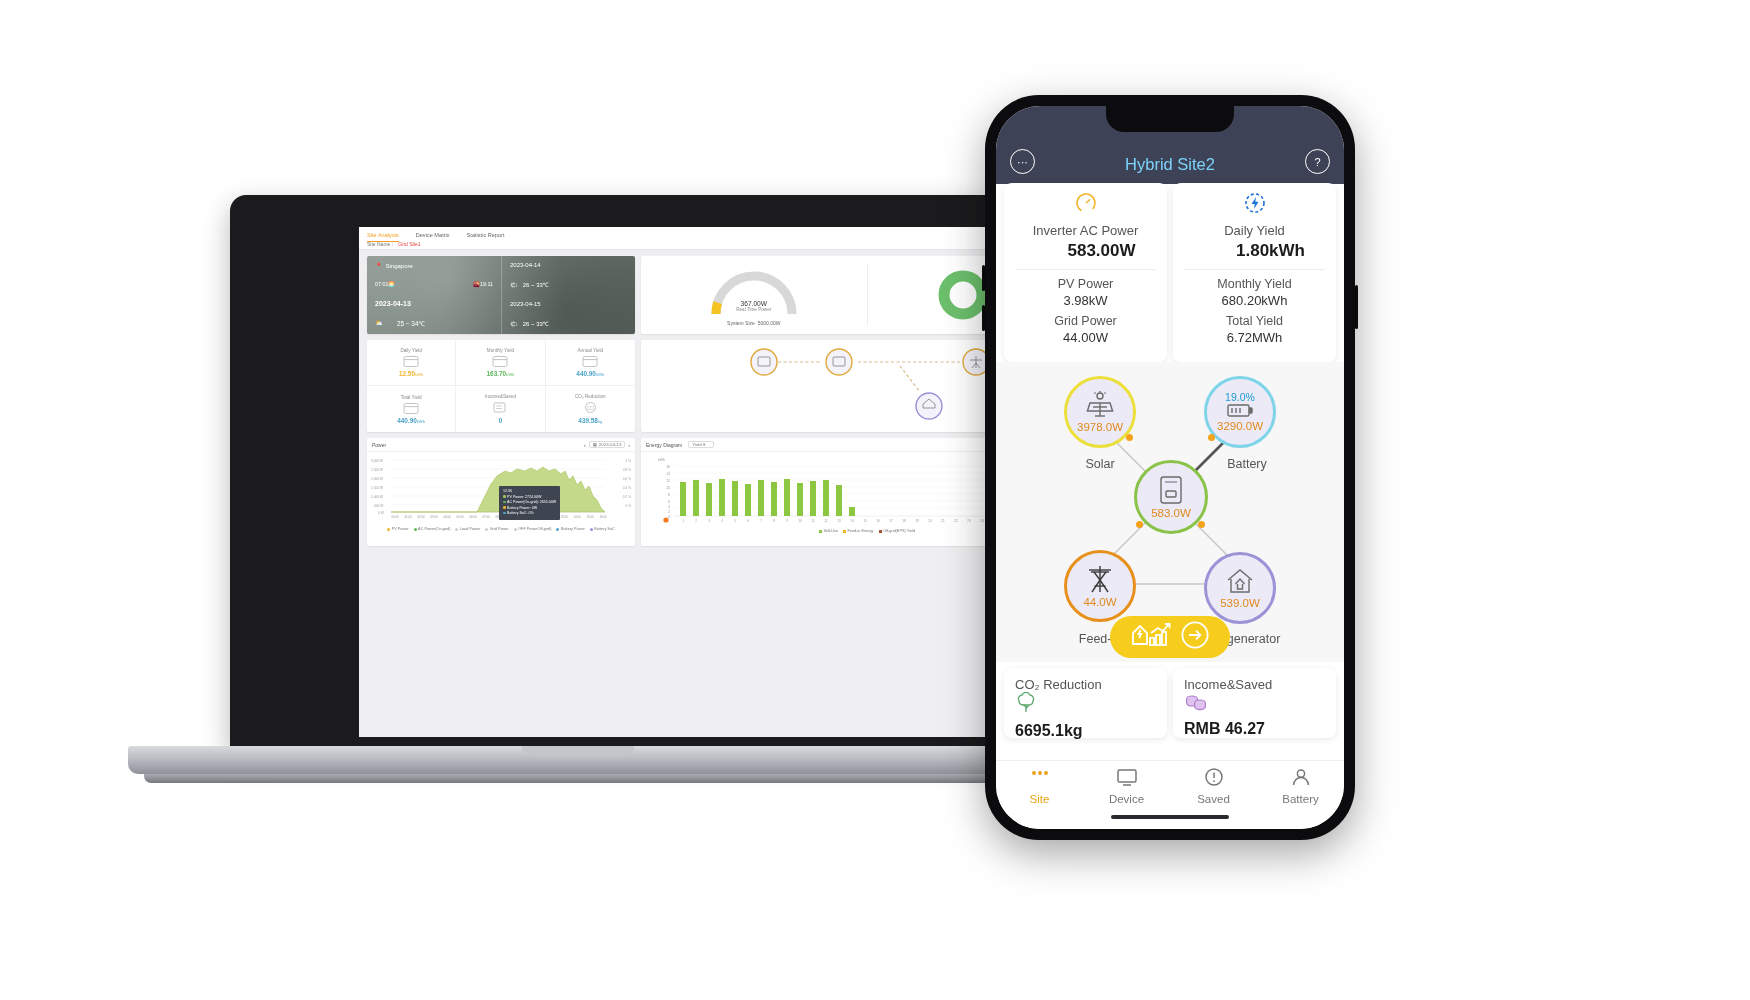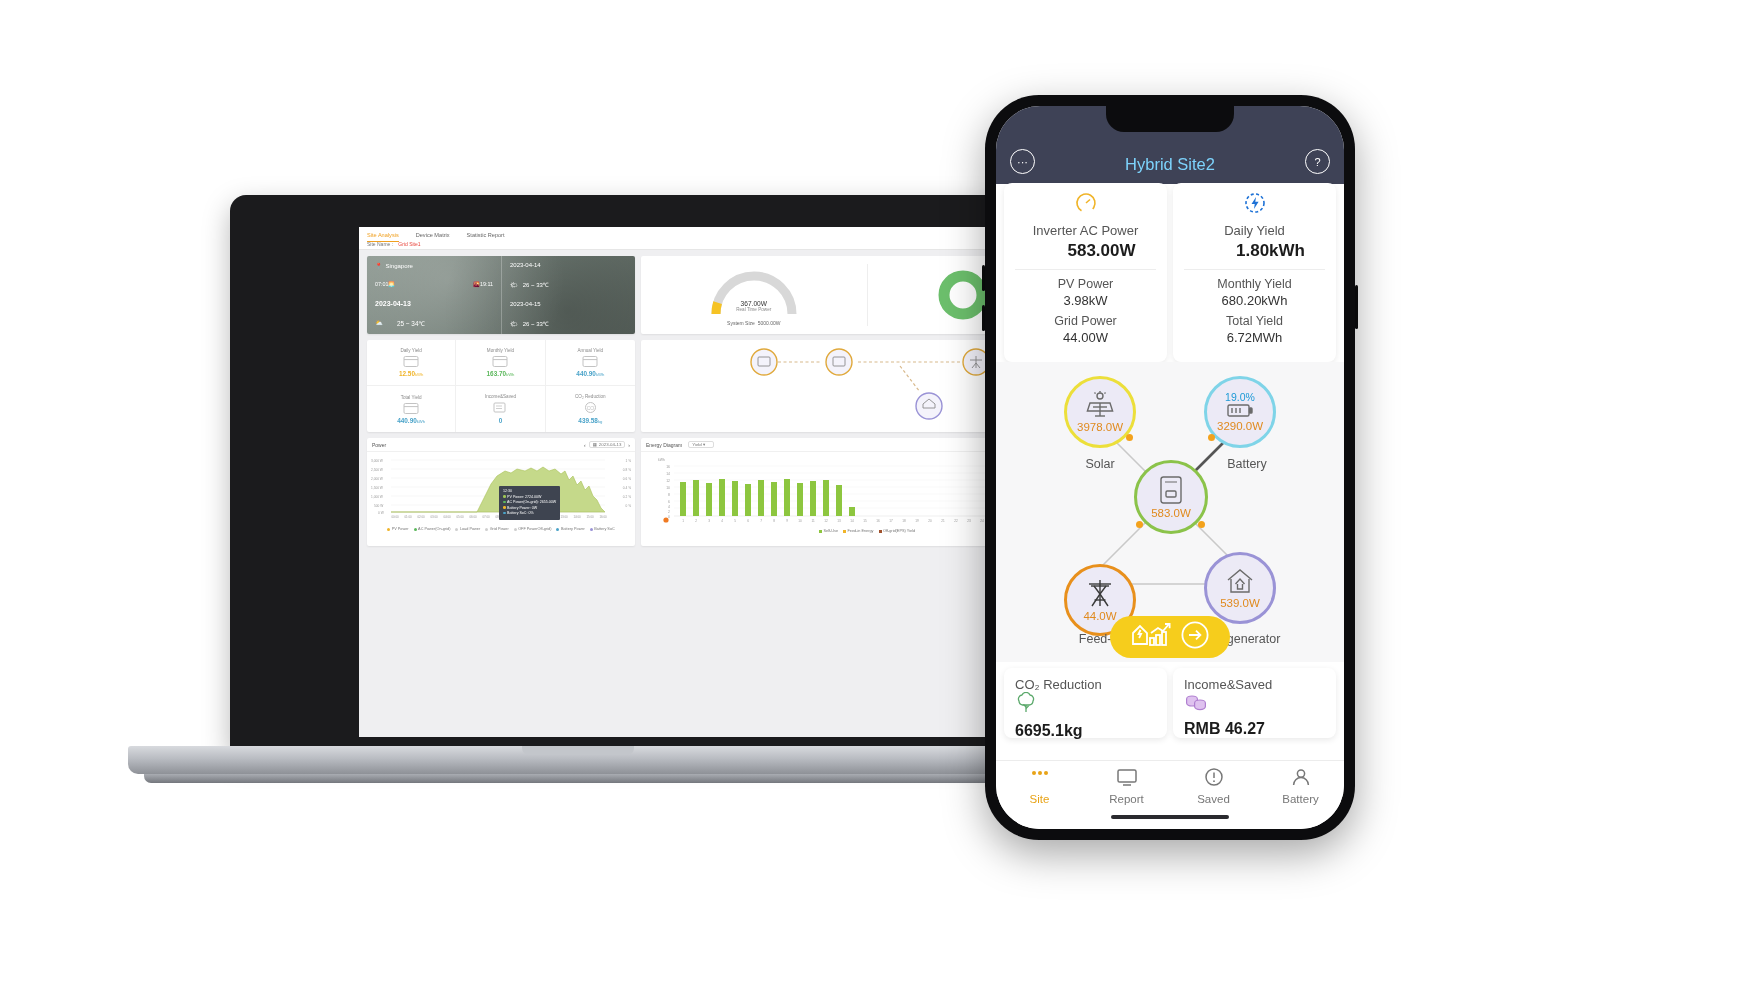--- a/index.html
+++ b/index.html
@@ -596,21 +596,21 @@
               <rect x="2" y="2" width="20" height="26" rx="2.4"></rect>
               <rect x="7" y="16" width="10" height="6" rx="1.2"></rect>
               <line x1="6" y1="7" x2="18" y2="7" stroke-width="1"></line>
             </svg>
           </div>
           <div class="nv">583.0W</div>
         </div>
         <div class="cdot" style="left:140px;top:159px"></div>
         <div class="cdot" style="left:202px;top:159px"></div>
 
-        <div class="node" style="left:68px;top:202px;border:3.2px solid #e8901c">
+        <div class="node" style="left:68px;top:188px;border:3.2px solid #e8901c">
           <div>
             <svg width="30" height="30" viewBox="0 0 30 30" stroke="#3a3a3a" fill="none" stroke-width="1.4">
               <path d="M15 2 v26"></path>
                 <path d="M6 8 h18"></path>
                 <path d="M9 8 L15 16 L21 8"></path>
               <path d="M15 16 L7 28 M15 16 L23 28"></path>
                 <path d="M9.5 22 h11"></path>
               <path d="M4 6 h22"></path>
             </svg>
           </div>
@@ -688,21 +688,21 @@
           </span>
           <span>Site</span>
         </div>
         <div class="tab">
           <span>
             <svg width="22" height="20" viewBox="0 0 22 20" stroke="#777" fill="none" stroke-width="1.5">
                 <rect x="2" y="3" width="18" height="12" rx="1.6"></rect>
                 <line x1="7" y1="18" x2="15" y2="18"></line>
               </svg>
           </span>
-          <span>Report</span>
+          <span>Device</span>
         </div>
         <div class="tab">
           <span>
             <svg width="22" height="20" viewBox="0 0 22 20" stroke="#777" fill="none" stroke-width="1.5">
                 <circle cx="11" cy="10" r="8"></circle>
                 <line x1="11" y1="5.6" x2="11" y2="11"></line>
                 <circle cx="11" cy="14.2" r=".9" fill="#777" stroke="none"></circle>
               </svg>
           </span>
           <span>Saved</span>

